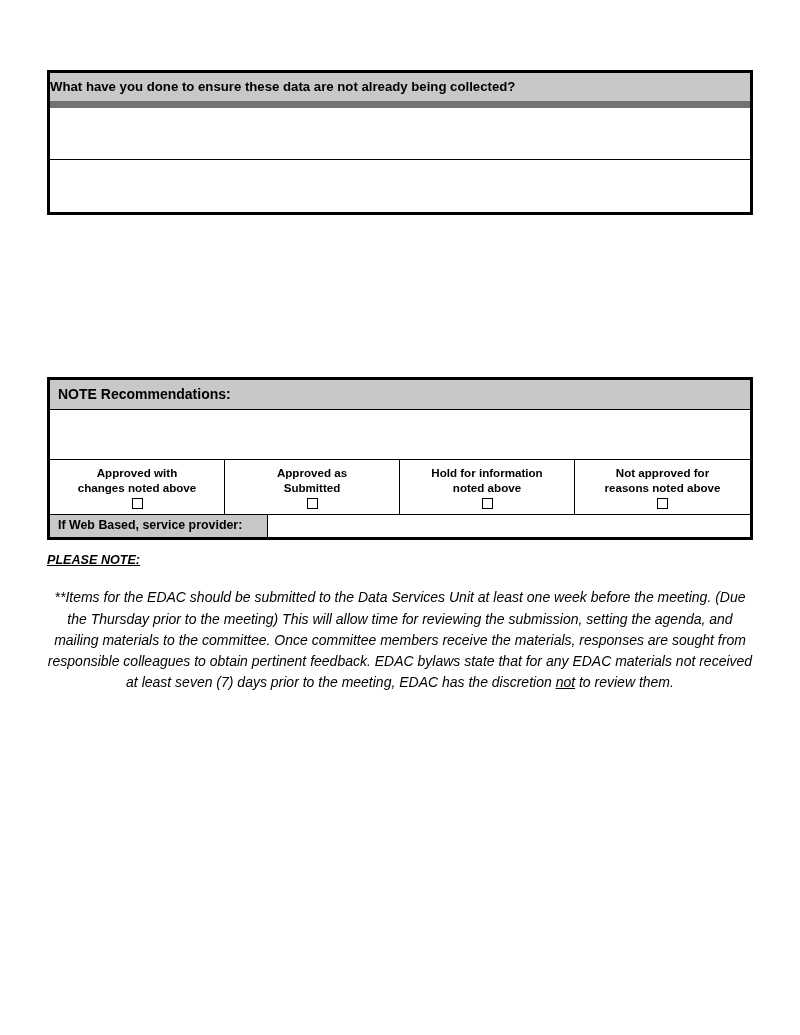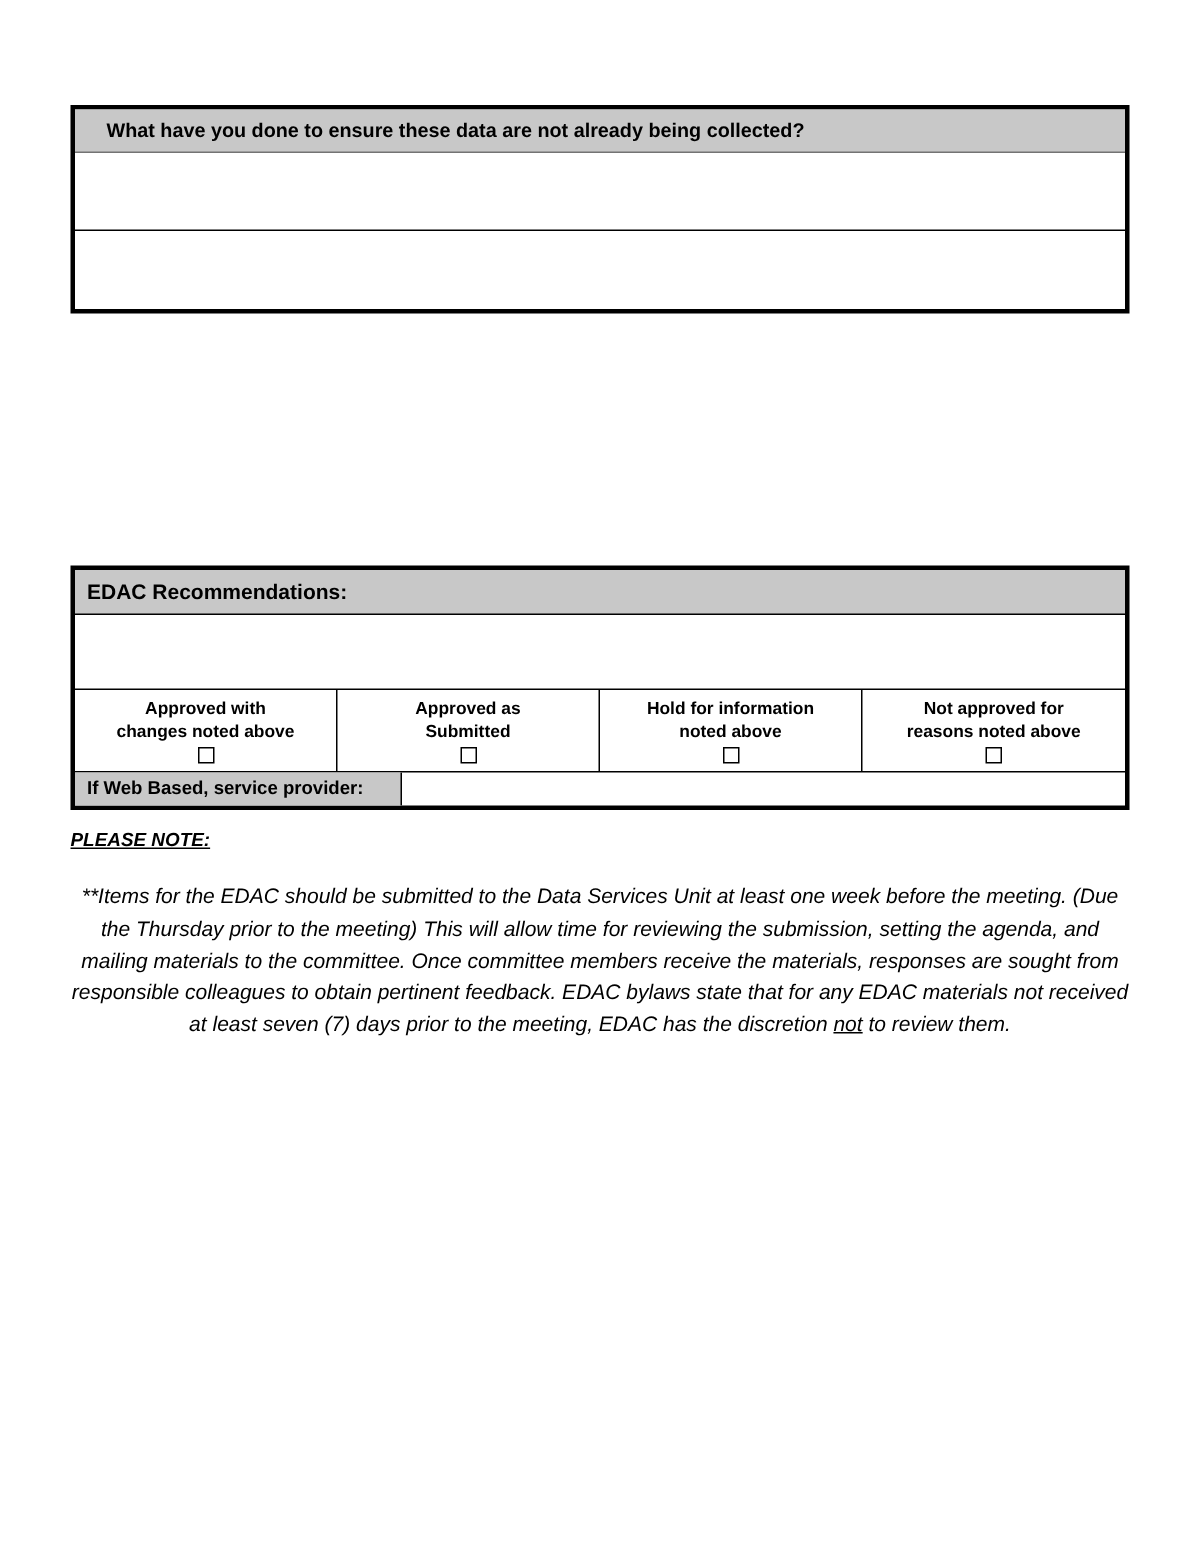--- a/index.html
+++ b/index.html
@@ -32,22 +32,22 @@
     box-sizing: border-box;
     background: #ffffff;
   }
 
   .q-block {
     box-sizing: border-box;
   }
 
   .q-header {
     background: #c8c8c8;
-    border-bottom: 1px solid #737373;
-    padding: 5px 8px 6px 21px;
+    border-bottom: 7px solid #737373;
+    padding: 5px 8px 6px 0;
     font-size: 13.2px;
     font-weight: bold;
     line-height: 1.30;
     box-sizing: border-box;
   }
 
   .q-answer {
     background: #ffffff;
     height: 52px;
     border-bottom: 1px solid #000000;
@@ -183,21 +183,21 @@
 
     <div class="q-block">
       <div class="q-answer"></div>
     </div>
 
 
   </div>
 
   <div class="rec-table">
 
-    <div class="rec-header">EDAC Recommendations:</div>
+    <div class="rec-header">NOTE Recommendations:</div>
 
     <div class="rec-notes"></div>
 
     <div class="rec-options">
 
       <div class="rec-option">
         <div>Approved with</div>
         <div>changes noted above</div>
         <span class="checkbox"></span>
       </div>

